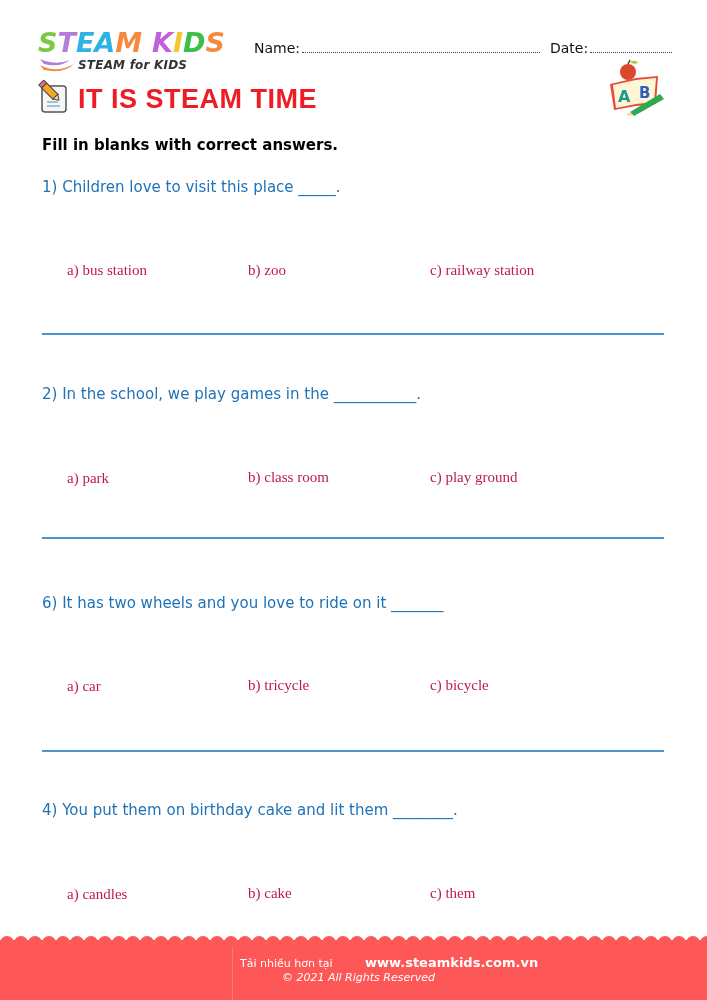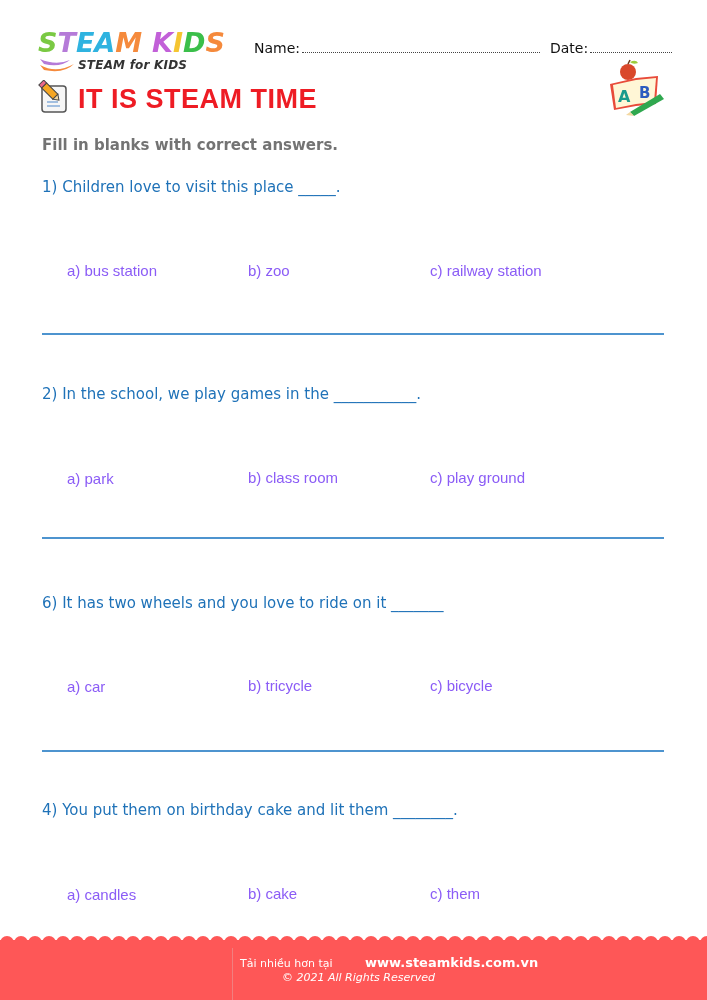--- a/index.html
+++ b/index.html
@@ -40,28 +40,28 @@
   .title {
     left: 78px; top: 84px;
     font-family: "Liberation Sans", sans-serif; font-weight: bold;
     font-size: 27px; color: #ee1c24; letter-spacing: 0.5px; white-space: nowrap;
   }
   .book-icon { left: 606px; top: 58px; width: 62px; height: 58px; }
 
   
   .instr {
     left: 42px; top: 136px; font-family: "DejaVu Sans", sans-serif;
-    font-weight: bold; font-size: 15px; color: #737373; white-space: nowrap;
+    font-weight: bold; font-size: 15px; color: #000000; white-space: nowrap;
   }
   .question {
     left: 42px; font-family: "DejaVu Sans", sans-serif; font-size: 15px;
     color: #1f72b8; white-space: nowrap;
   }
   .option {
-    font-family: Liberation Sans, sans-serif; font-size: 15px; color: #8b5cf6; white-space: nowrap;
+    font-family: Liberation Serif, serif; font-size: 15px; color: #be185d; white-space: nowrap;
   }
   .divider { left: 42px; width: 622px; height: 2px; background: #4d94cf; }
 
   
   .footer { left: 0; top: 940px; width: 707px; height: 60px; background: #fe5757; }
   .scallop { left: 0; top: 936px; width: 707px; height: 12px; }
   .footer-sep { left: 232px; top: 948px; width: 1px; height: 52px; background: #f17f7f; }
   .footer-l1 {
     left: 240px; top: 952px; color: #fff; font-family: "DejaVu Sans", sans-serif;
     white-space: nowrap;

